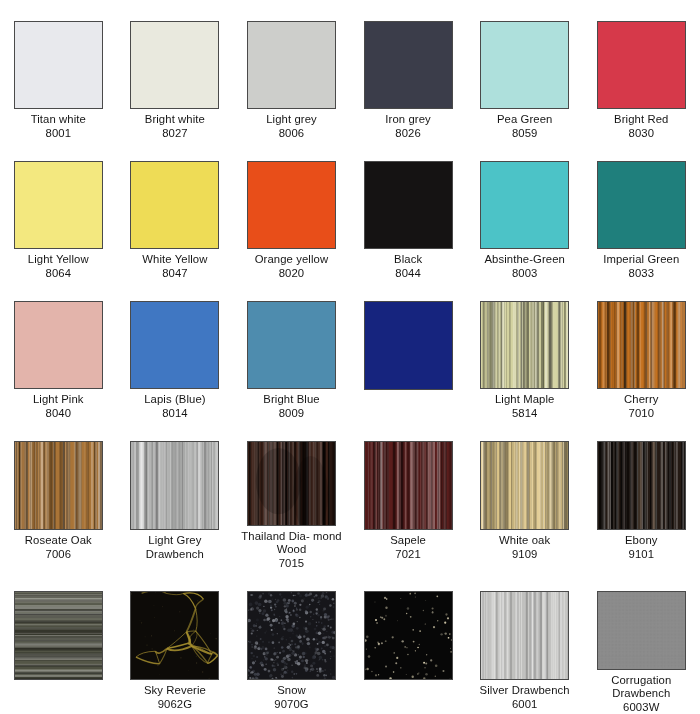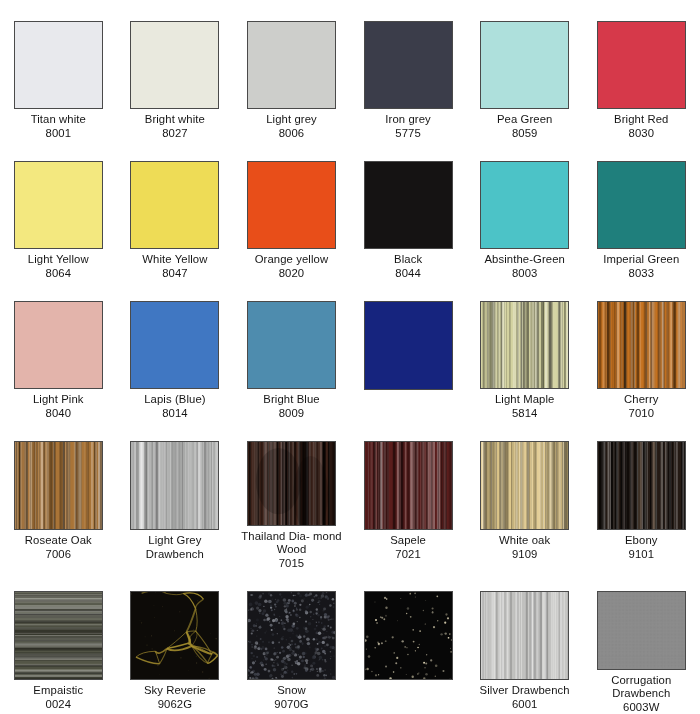--- a/index.html
+++ b/index.html
@@ -78,21 +78,21 @@
       <div class="swatch-chip" style="background-color: rgb(205, 206, 203); border-color: rgb(74, 74, 74);"></div>
       <div class="swatch-caption">
         <span class="swatch-name">Light grey</span>
         <span class="swatch-code">8006</span>
       </div>
     </div>
     <div class="swatch-cell">
       <div class="swatch-chip" style="background-color: rgb(59, 61, 74); border-color: rgb(74, 74, 74);"></div>
       <div class="swatch-caption">
         <span class="swatch-name">Iron grey</span>
-        <span class="swatch-code">5775</span>
+        <span class="swatch-code">8026</span>
       </div>
     </div>
     <div class="swatch-cell">
       <div class="swatch-chip" style="background-color: rgb(174, 224, 220); border-color: rgb(74, 74, 74);"></div>
       <div class="swatch-caption">
         <span class="swatch-name">Pea Green</span>
         <span class="swatch-code">8059</span>
       </div>
     </div>
     <div class="swatch-cell">
@@ -1358,24 +1358,20 @@
           <rect x="0" y="5.30" width="100" height="0.97" fill="#fff" opacity="0.120"></rect>
           <rect x="0" y="83.56" width="100" height="1.56" fill="#000" opacity="0.259"></rect>
           <rect x="0" y="24.26" width="100" height="2.42" fill="#000" opacity="0.118"></rect>
           <rect x="0" y="27.78" width="100" height="0.49" fill="#fff" opacity="0.142"></rect>
           <rect x="0" y="10.51" width="100" height="1.00" fill="#000" opacity="0.204"></rect>
           <rect x="0" y="57.83" width="100" height="2.64" fill="#fff" opacity="0.096"></rect>
           <rect x="0" y="61.08" width="100" height="2.71" fill="#000" opacity="0.108"></rect>
           <rect x="0" y="52.41" width="100" height="2.52" fill="#000" opacity="0.141"></rect>
           <rect x="0" y="52.28" width="100" height="1.71" fill="#000" opacity="0.161"></rect>
         </svg>
-      </div>
-      <div class="swatch-caption">
-        <span class="swatch-name">Empaistic</span>
-        <span class="swatch-code">0024</span>
       </div>
     </div>
     <div class="swatch-cell">
       <div class="swatch-chip" style="background-color: rgb(16, 14, 10); border-color: rgb(74, 74, 74);">
         <svg class="tex" viewBox="0 0 100 100" preserveAspectRatio="none" xmlns="http://www.w3.org/2000/svg">
           <rect width="100" height="100" fill="#0d0b08"></rect>
           <path d="M27.8,68.1 Q31.6,73.5 41.2,65.0" stroke="#a8912f" stroke-width="1.86" fill="none" opacity="0.76"></path>
           <path d="M27.8,68.1 Q29.0,70.1 32.9,82.4" stroke="#a8912f" stroke-width="0.80" fill="none" opacity="0.93"></path>
           <path d="M27.8,68.1 Q11.9,68.6 5.7,74.9" stroke="#a8912f" stroke-width="0.91" fill="none" opacity="0.85"></path>
           <path d="M41.2,65.0 Q50.8,70.4 69.8,62.2" stroke="#a8912f" stroke-width="2.19" fill="none" opacity="0.87"></path>

